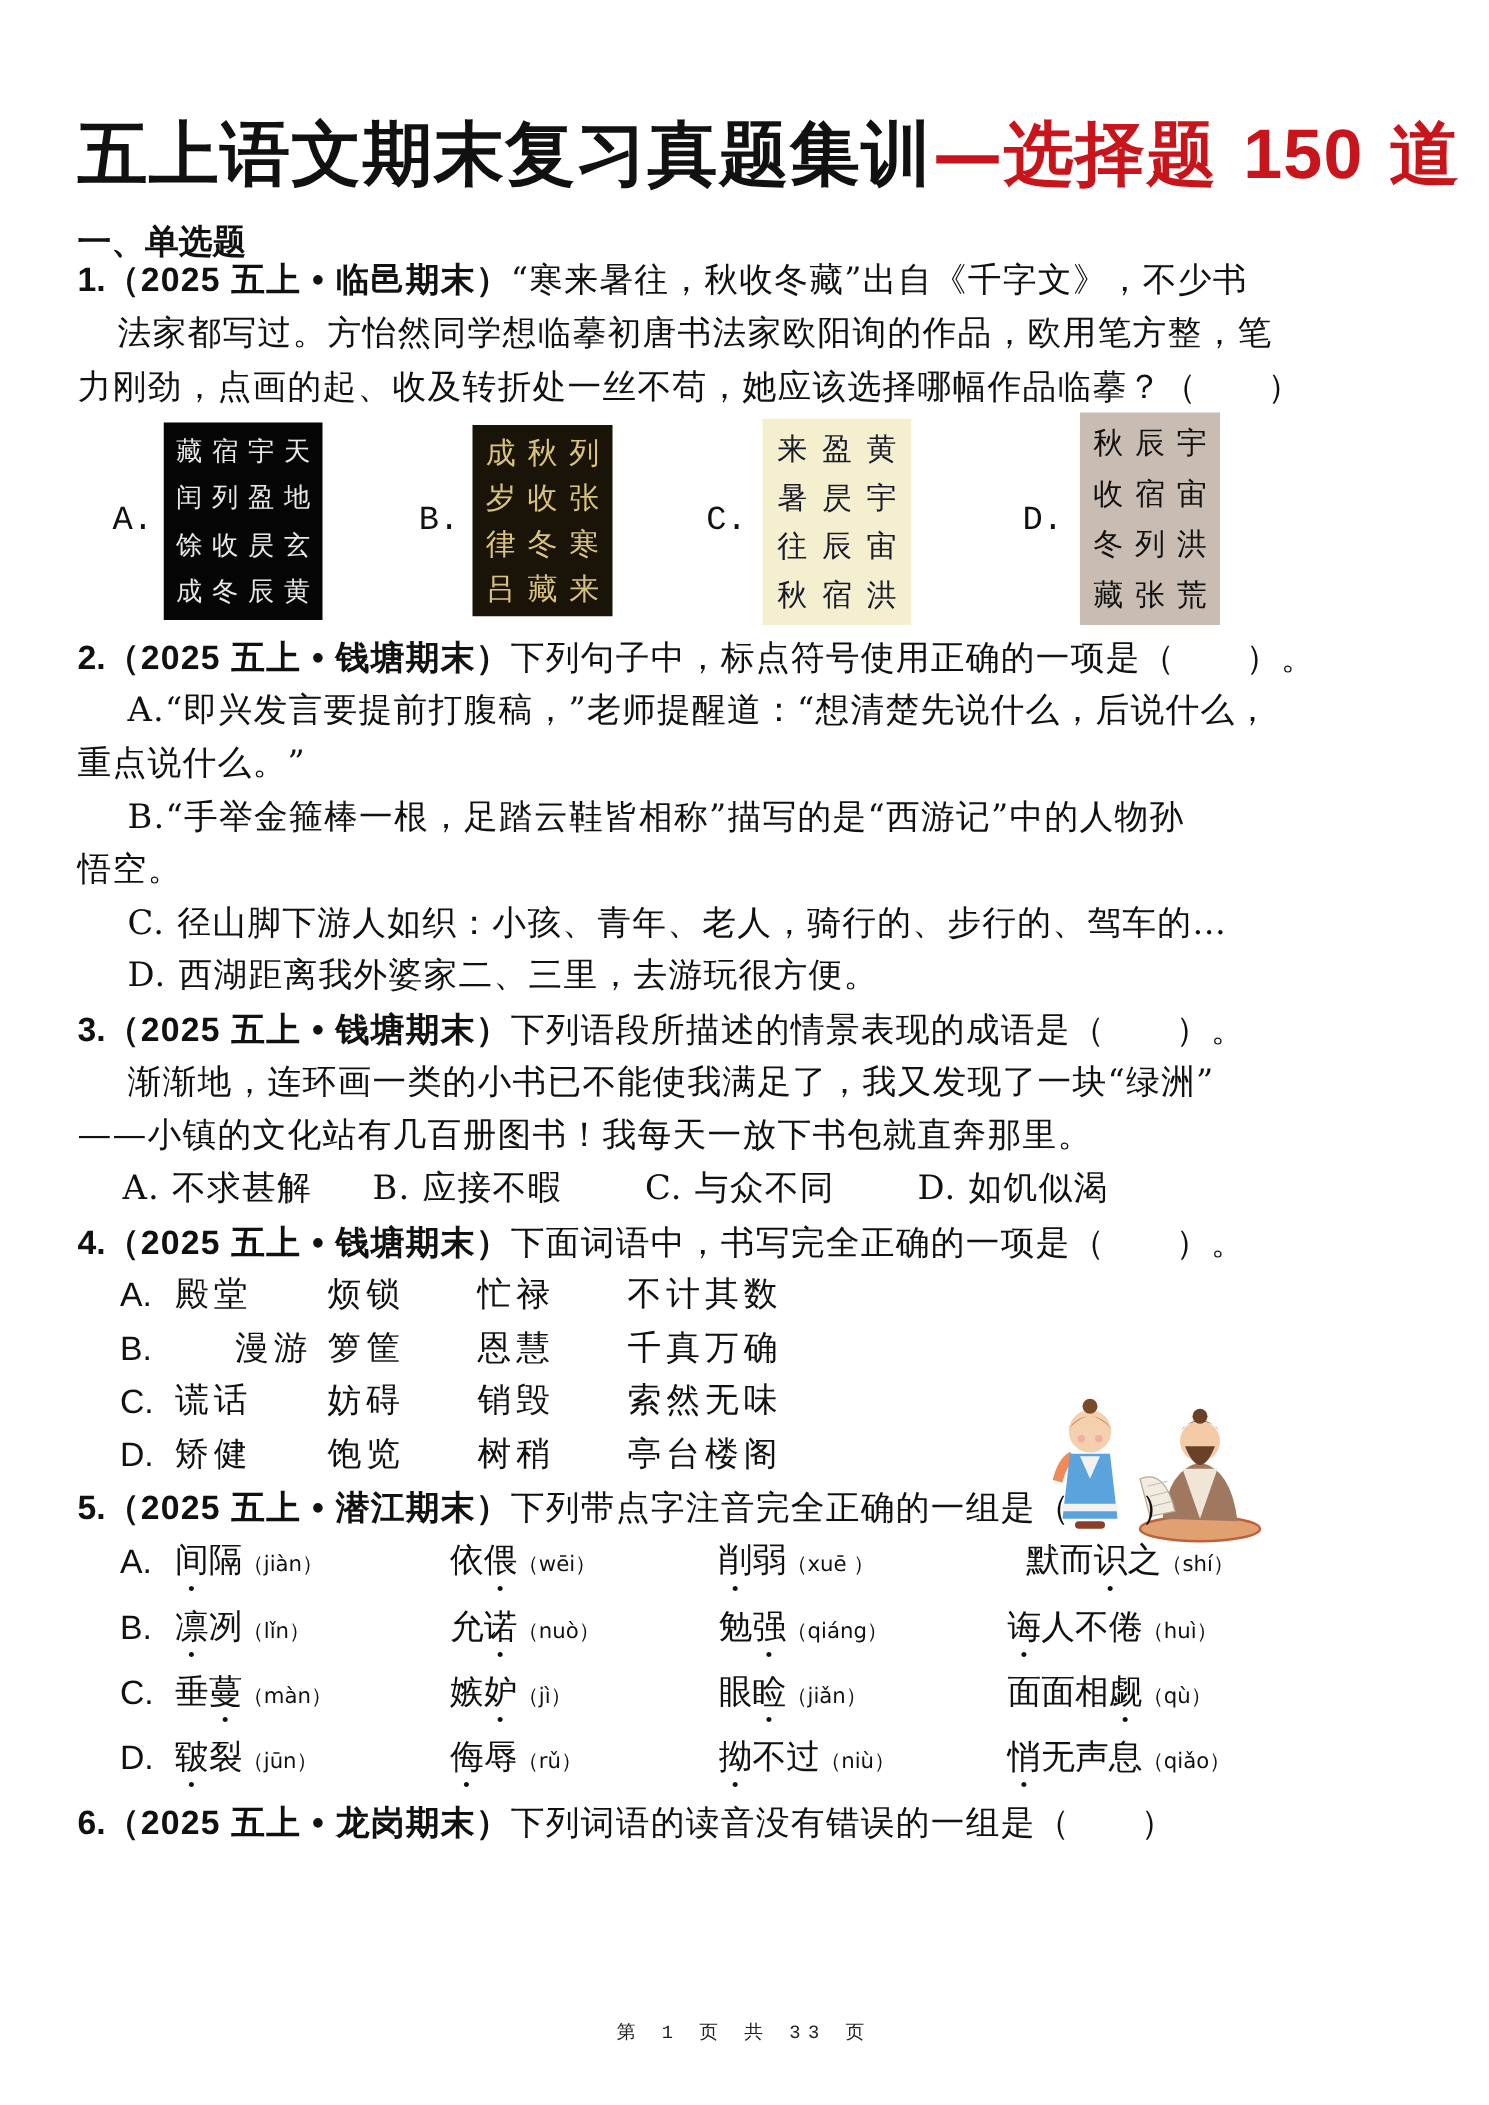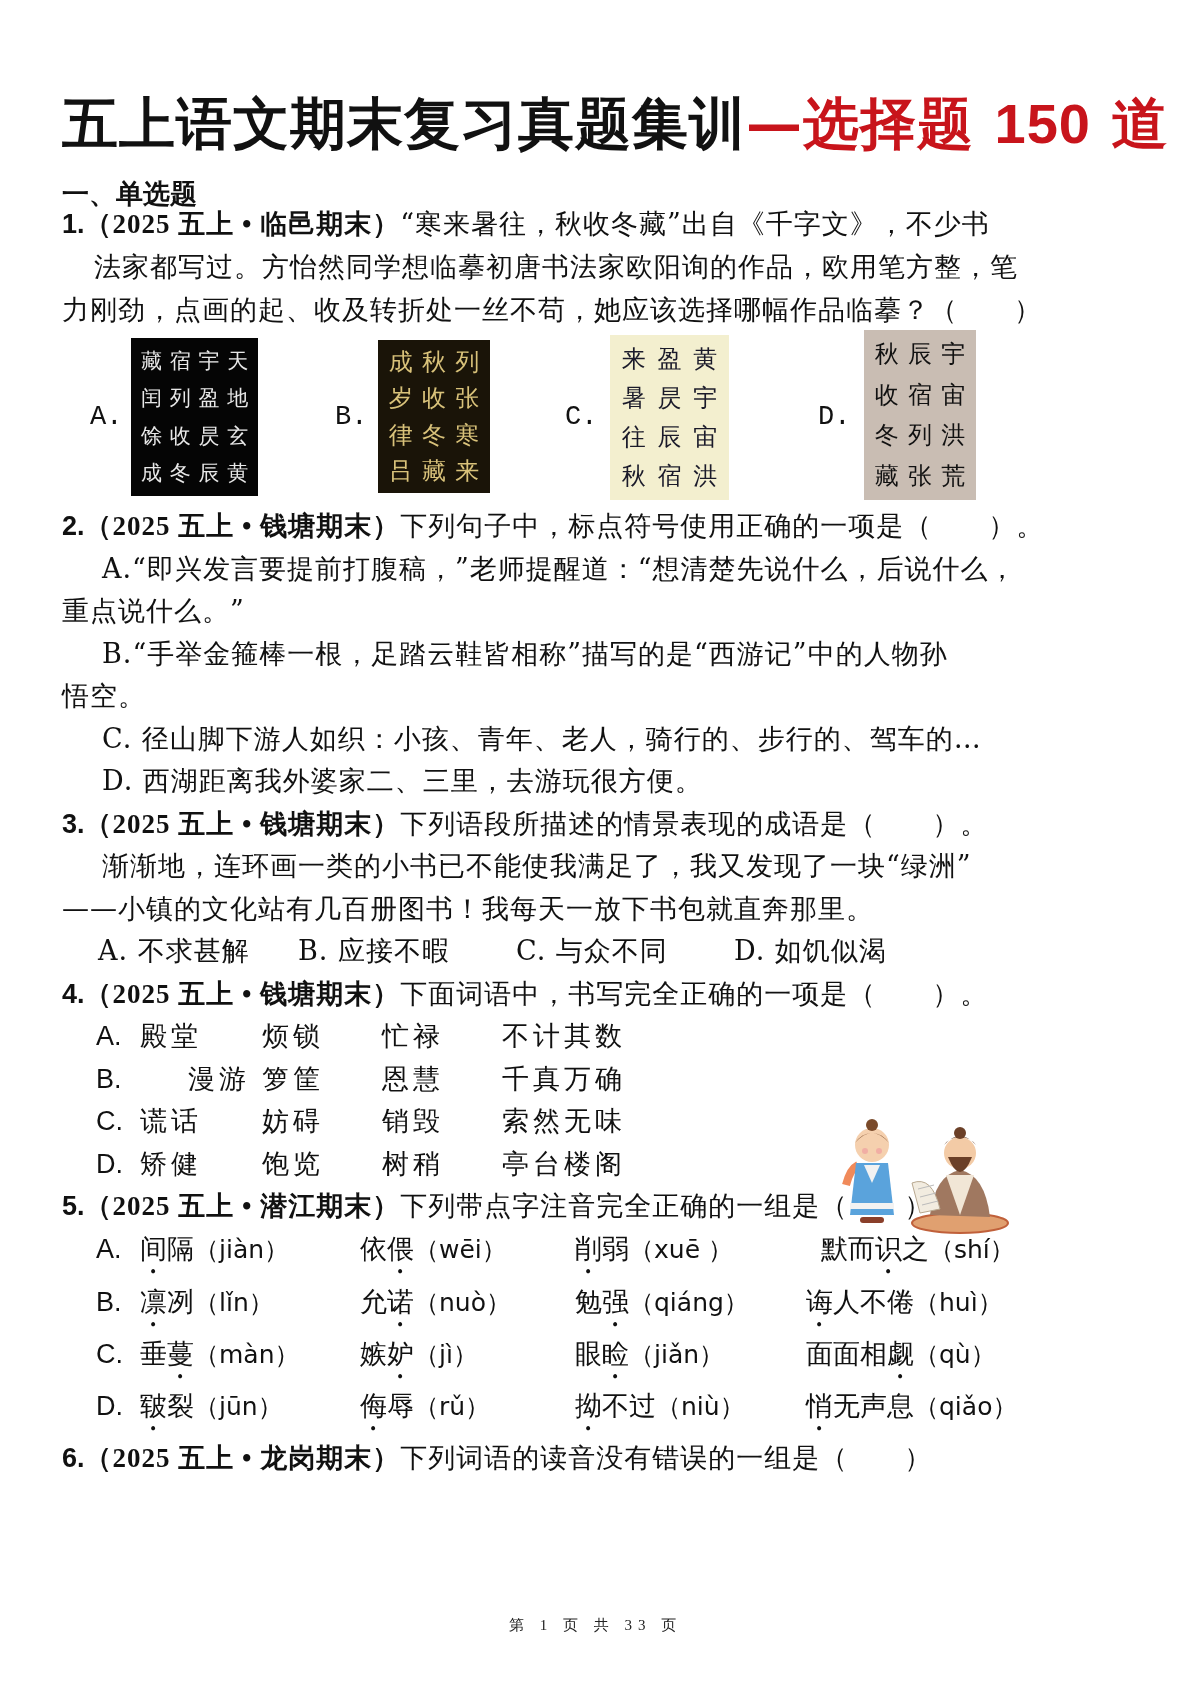--- a/index.html
+++ b/index.html
@@ -7,33 +7,33 @@
          font-family:"DejaVu Serif","Liberation Serif",serif; color:#111; }
   .abs { position:absolute; }
   .title { left:62px; top:88px; font-size:56px; font-weight:bold; letter-spacing:1px;
            white-space:nowrap; font-family:"DejaVu Serif",serif; line-height:70px; }
   .title .red { color:#c8141b; }
   .title .num { font-family:"Liberation Sans",sans-serif; font-weight:bold; }
   .section { left:62px; top:176px; font-size:27px; font-weight:bold; line-height:36px; }
   .line { position:absolute; left:62px; font-size:27px; line-height:36px; white-space:nowrap; letter-spacing:1px; }
   .ind { left:102px; }
   .src { font-family:"Liberation Sans",sans-serif; font-weight:bold; letter-spacing:0; }
-  .srcb { font-family:Liberation Serif, serif; font-weight:bold; }
+  .srcb { font-family:Liberation Sans, sans-serif; font-weight:bold; }
   .opt { font-family:"Liberation Sans",sans-serif; }
   .lbl { position:absolute; font-family:"Liberation Mono",monospace; font-size:27px; }
   .calli { position:absolute; display:grid; grid-auto-flow:column; grid-template-rows:repeat(4,1fr);
            padding:4px 6px; box-sizing:border-box; font-family:"DejaVu Serif",serif; font-size:24px;
            text-align:center; align-items:center; direction:rtl; }
   .calli span { display:block; }
   .row4 { position:absolute; font-size:27px; line-height:36px; white-space:nowrap; }
   .row4 span { position:absolute; top:0; }
-  .py { font-family:"DejaVu Sans",sans-serif; font-size:25px; }
+  .py { font-family:"DejaVu Sans",sans-serif; font-size:17px; }
   .dot { text-emphasis: dot; -webkit-text-emphasis: filled dot; text-emphasis-position: under; -webkit-text-emphasis-position: under; }
   .footer { left:0; width:1191px; top:1616px; text-align:center; font-size:15px; color:#222;
-            font-family:Liberation Serif, serif; letter-spacing:6px; }
+            font-family:Liberation Mono, monospace; letter-spacing:6px; }
   .illus { position:absolute; left:820px; top:1105px; width:200px; height:135px; }
 </style>
 </head>
 <body>
 
 <div class="abs title">
   <span>五上语文期末复习真题集训</span><span class="red">—</span><span class="red">选择题 </span><span class="red num">150</span><span class="red"> 道</span>
 </div>
 
 <div class="abs section">一、单选题</div>

